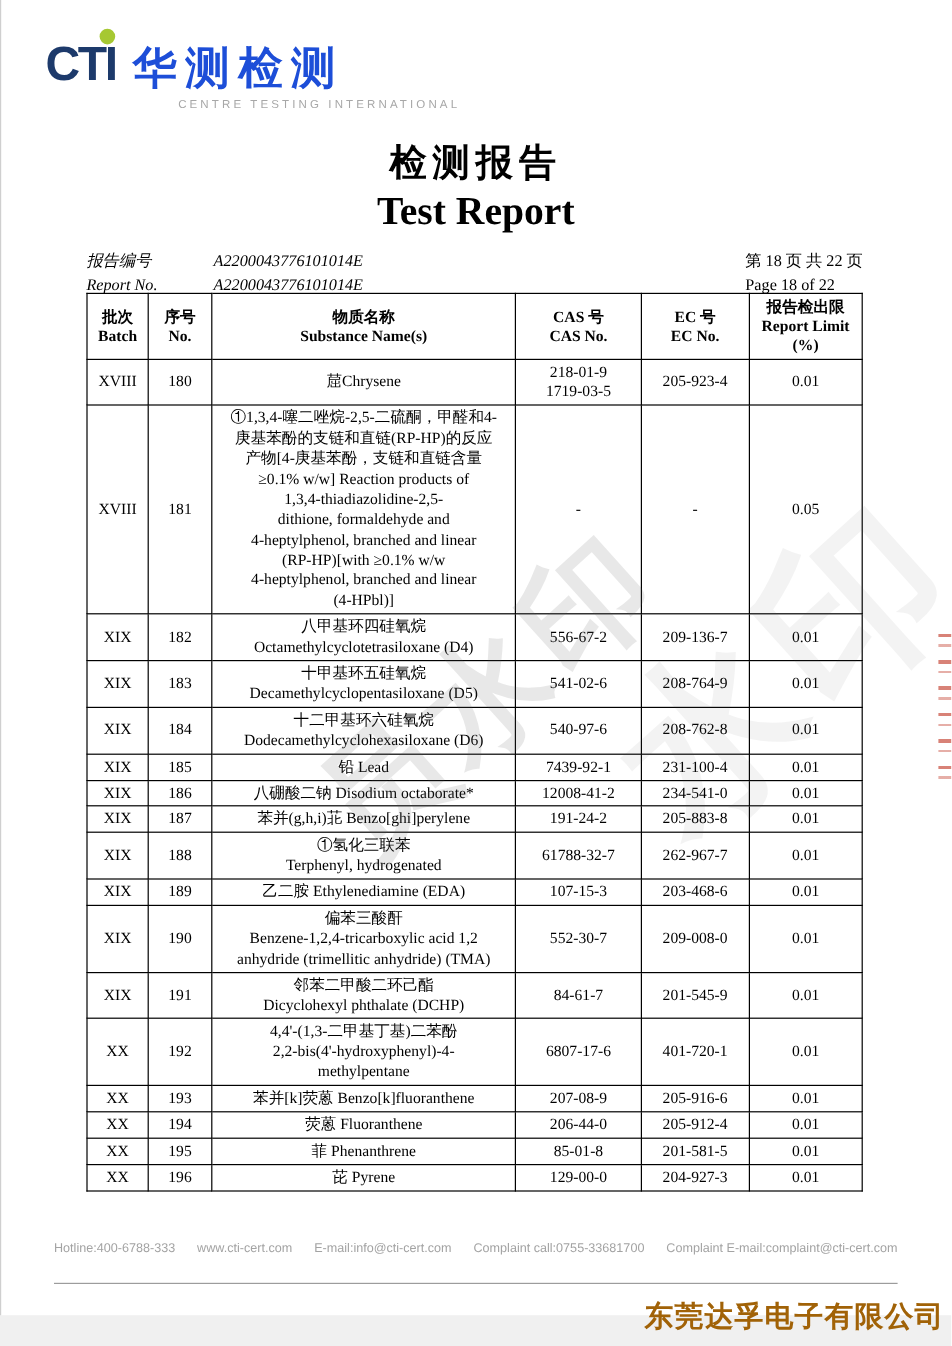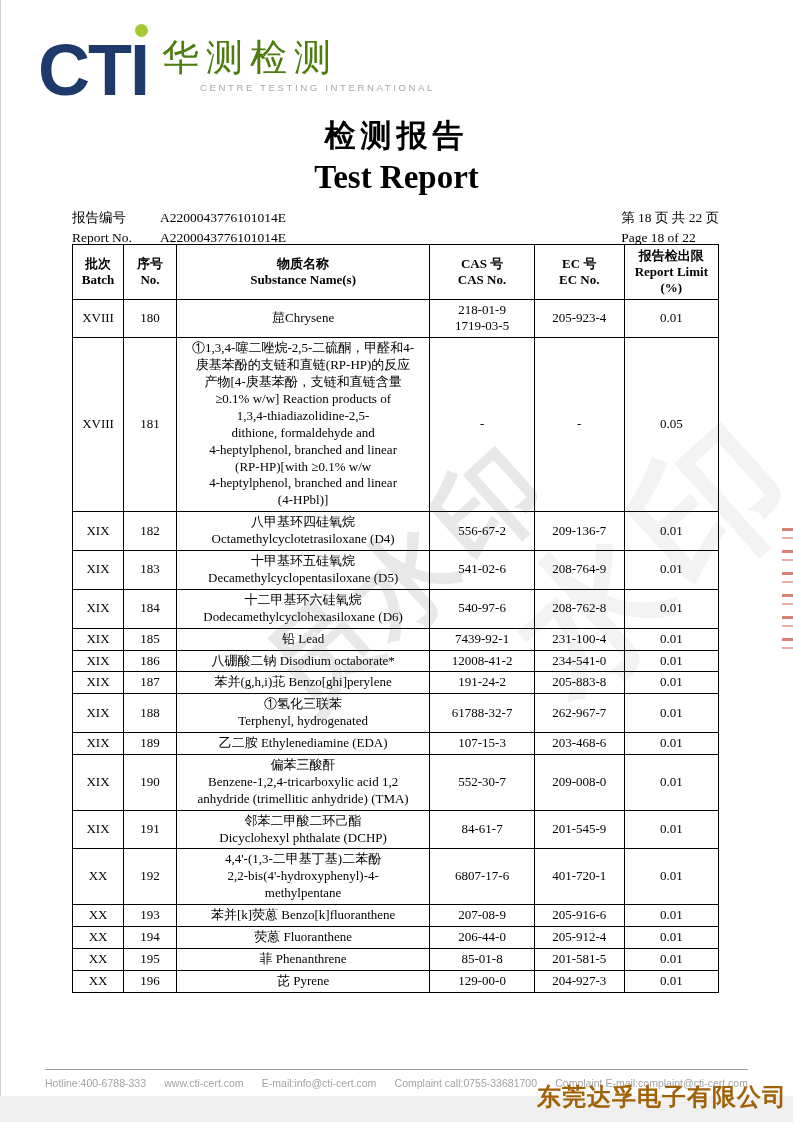--- a/index.html
+++ b/index.html
@@ -5,33 +5,33 @@
   html,body{margin:0;padding:0;background:#ffffff;}
   .page{
     position:relative;width:793px;height:1122px;background:#ffffff;
     font-family:"Liberation Serif",serif;color:#000;overflow:hidden;
   }
   .page-edge{position:absolute;left:0;top:0;bottom:0;width:1px;background:#cfcfcf;}
   
   .logo{position:absolute;left:38px;top:22px;display:flex;align-items:flex-start;gap:14px;}
   .logo-cti{
     position:relative;font-family:"Liberation Sans",sans-serif;font-weight:bold;
-    font-size:72px;line-height:1;letter-spacing:-2px;color:#1d3a6b;padding-top:12px;
+    font-size:40px;line-height:1;letter-spacing:-2px;color:#1d3a6b;padding-top:12px;
   }
   .logo-dot{position:absolute;top:2px;right:0px;width:13px;height:13px;border-radius:50%;background:#a6c832;}
   .logo-right{display:flex;flex-direction:column;padding-top:16px;}
-  .logo-cn{font-size:37px;line-height:1.1;color:#4d7c0f;letter-spacing:7px;font-weight:400;}
+  .logo-cn{font-size:37px;line-height:1.1;color:#1d4ed8;letter-spacing:7px;font-weight:700;}
   .logo-sub{font-family:"Liberation Sans",sans-serif;font-size:9.6px;letter-spacing:2.6px;color:#a7a7a7;margin-top:3px;margin-left:38px;}
   
   .titles{position:absolute;left:0;right:0;top:115px;text-align:center;}
   .title-cn{font-size:31px;font-weight:bold;letter-spacing:5px;}
   .title-en{font-size:33px;font-weight:bold;margin-top:2px;}
   
   .meta{position:absolute;left:72px;top:208px;width:647px;display:flex;justify-content:space-between;font-size:13.5px;line-height:1.45;}
-  .meta-left{display:grid;grid-template-columns:88px auto;}
+  .meta-left{display:grid;grid-template-columns:88px auto;column-gap:18px;font-style:italic;}
   .meta-right{text-align:left;}
   
   table.report{
     position:absolute;left:72px;top:244px;width:647px;border-collapse:collapse;
     font-size:13px;table-layout:fixed;
   }
   table.report th,table.report td{
     border:1px solid #000;text-align:center;vertical-align:middle;
     padding:2px 3px;line-height:1.3;
   }
@@ -53,21 +53,21 @@
     background:repeating-linear-gradient(
       to bottom,
       rgba(194,59,42,.85) 0 3px,
       rgba(194,59,42,0) 3px 9px,
       rgba(194,59,42,.55) 9px 11px,
       rgba(194,59,42,0) 11px 22px);
   }
   
   .footer-line{position:absolute;left:45px;top:1069px;width:703px;height:1px;background:#9c9c9c;}
   .footer{
-    position:absolute;left:45px;top:1077px;width:703px;display:flex;justify-content:space-between;
+    position:absolute;left:45px;top:1034px;width:703px;display:flex;justify-content:space-between;
     font-family:"Liberation Sans",sans-serif;font-size:10.5px;color:#a3a3a3;white-space:nowrap;
   }
   .bottom-strip{position:absolute;left:0;right:0;top:1096px;height:26px;background:#f0f0f0;}
   .stamp{
     position:absolute;right:6px;top:1081px;font-family:"Liberation Sans",sans-serif;
     font-size:24px;font-weight:bold;color:#a16207;letter-spacing:1px;z-index:3;
   }
 </style>
 </head>
 <body>

